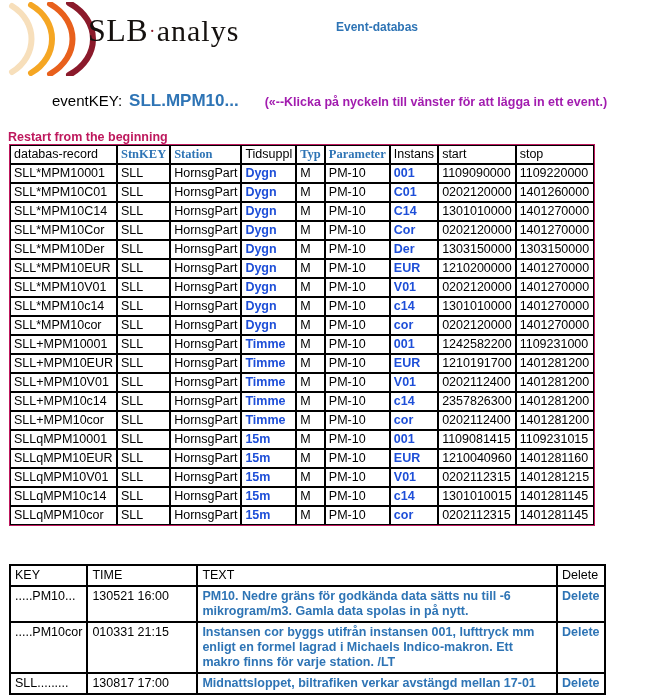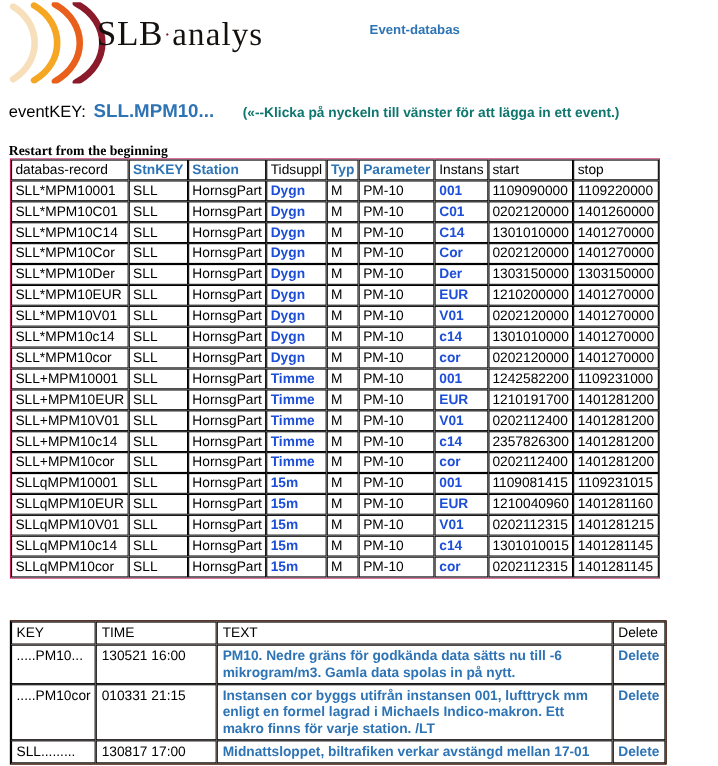--- a/index.html
+++ b/index.html
@@ -63,47 +63,47 @@
     position: absolute;
     left: 8px;
     top: 91px;
     display: flex;
     align-items: baseline;
     white-space: nowrap;
   }
   .eventkey-label {
     font-size: 15px;
     color: #000;
+    margin-left: 44px;
   }
   .eventkey-value {
     font-size: 17px;
     font-weight: bold;
     color: #2E74B5;
     margin-left: 7px;
     cursor: pointer;
   }
   .eventkey-hint {
     font-size: 12.5px;
     font-weight: bold;
-    color: #0f766e;
+    color: #a21caf;
     margin-left: 26px;
   }
 
   
   .restart-link {
     position: absolute;
     left: 8px;
     top: 130px;
     font-size: 12.5px;
     font-weight: bold;
-    color: #000000;
+    color: #be185d;
     text-decoration: none;
     cursor: pointer;
     white-space: nowrap;
-    font-family: Liberation Serif, serif;
   }
 
   
   .records-table {
     position: absolute;
     left: 9px;
     top: 144px;
     border-collapse: separate;
     border-spacing: 0;
     border: 1px solid #be185d;
@@ -116,41 +116,41 @@
     height: 15px;
     line-height: 15px;
     font-weight: normal;
     text-align: left;
     font-size: 12.5px;
     white-space: nowrap;
     background: #fff;
     vertical-align: middle;
   }
   .records-table thead th { font-weight: normal; }
-  .records-table .hdr-blue { color: #2E74B5; font-weight: bold; }
+  .records-table .hdr-blue { color: #2E74B5; font-weight: bold; font-family: Liberation Serif, serif; }
   .records-table .cell-blue { color: #1d4ed8; font-weight: bold; cursor: pointer; }
   .c-rec    { width: 94px; }
   .c-stn    { width: 38px; }
   .c-sta    { width: 60px; }
   .c-tid    { width: 44px; }
   .c-typ    { width: 18px; }
   .c-par    { width: 57px; }
   .c-ins    { width: 40px; }
   .c-start  { width: 62px; }
   .c-stop   { width: 70px; }
 
   
   .events-table {
     position: absolute;
     left: 9px;
     top: 564px;
     border-collapse: separate;
     border-spacing: 0;
     border: 1px solid #000;
-    background: #c2410c;
+    background: #7f1d1d;
     font-size: 12.5px;
     width: 597px;
   }
   .events-table td, .events-table th {
     border: 1px solid #000;
     padding: 2px 4px;
     font-size: 12.5px;
     font-weight: normal;
     text-align: left;
     vertical-align: top;

